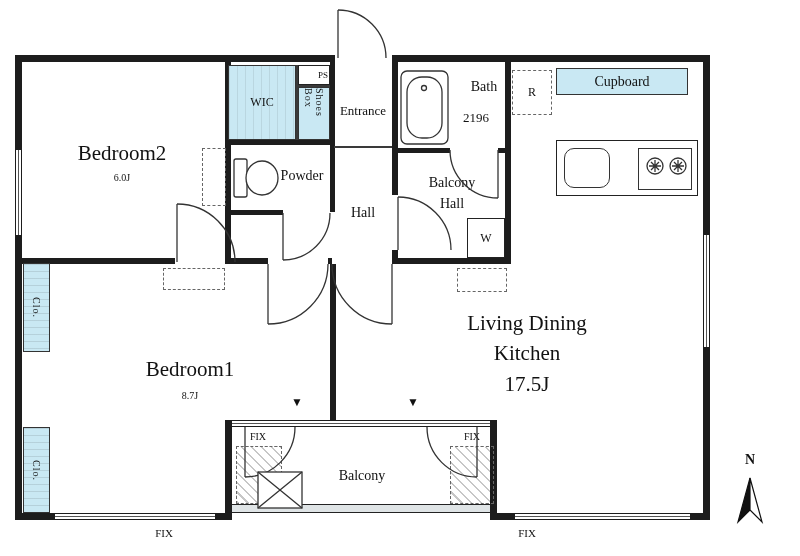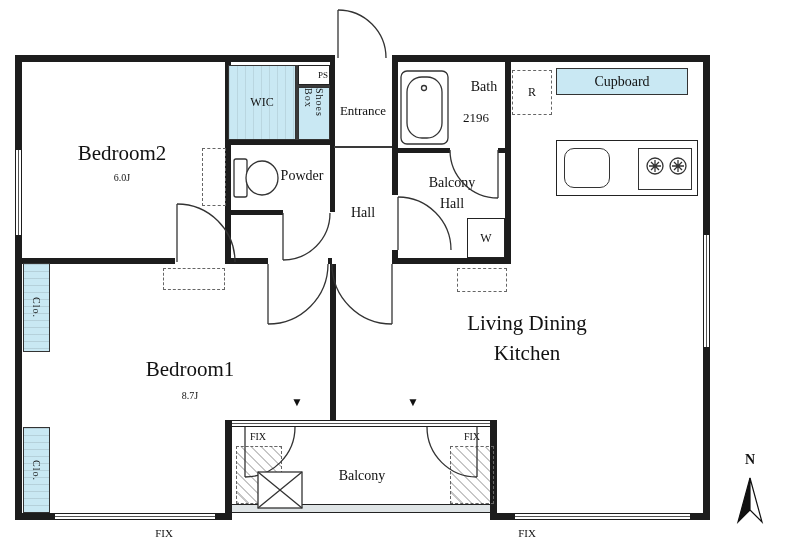--- a/index.html
+++ b/index.html
@@ -111,20 +111,21 @@
   <div class="lbl f14" style="left:333px;top:205px;width:60px">Hall</div>
   <div class="lbl f14" style="left:272px;top:168px;width:60px">Powder</div>
 
   <div class="lbl f14" style="left:448px;top:79px;width:72px">Bath</div>
   <div class="lbl f13" style="left:448px;top:111px;width:56px">2196</div>
   <div class="lbl f14" style="left:412px;top:175px;width:80px">Balcony</div>
   <div class="lbl f14" style="left:412px;top:196px;width:80px">Hall</div>
 
   <div class="lbl f16" style="left:447px;top:342px;width:160px">Kitchen</div>
   <div class="lbl f16" style="left:447px;top:312px;width:160px">Living Dining</div>
+  <div class="lbl f16" style="left:447px;top:373px;width:160px">17.5J</div>
 
   <div class="lbl f16" style="left:110px;top:358px;width:160px">Bedroom1</div>
   <div class="lbl f15" style="left:110px;top:390px;width:160px">8.7J</div>
 
   <div class="lbl f14" style="left:322px;top:468px;width:80px">Balcony</div>
 
   <div class="lbl f10" style="left:236px;top:431px;width:44px">FIX</div>
   <div class="lbl f10" style="left:450px;top:431px;width:44px">FIX</div>
   <div class="lbl f11" style="left:142px;top:527px;width:44px">FIX</div>
   <div class="lbl f11" style="left:505px;top:527px;width:44px">FIX</div>

